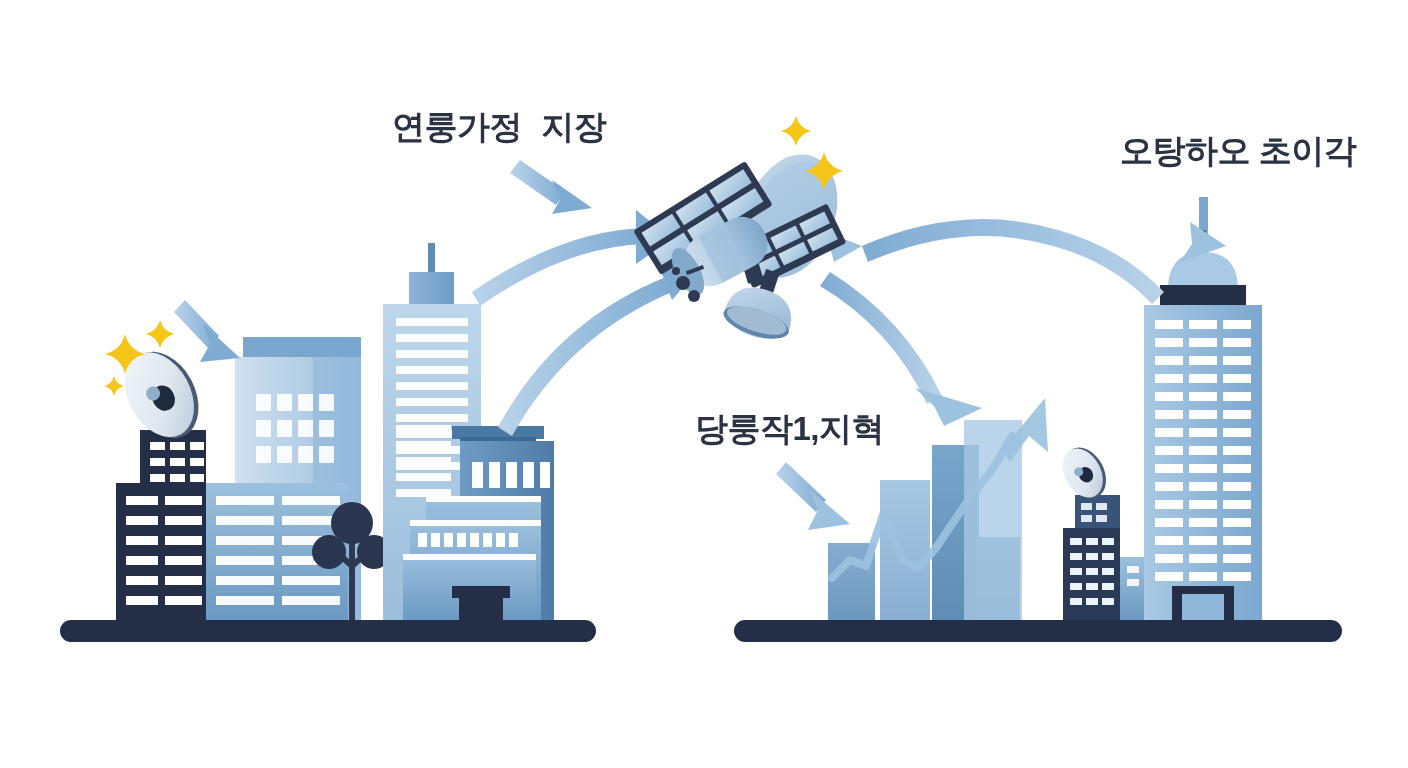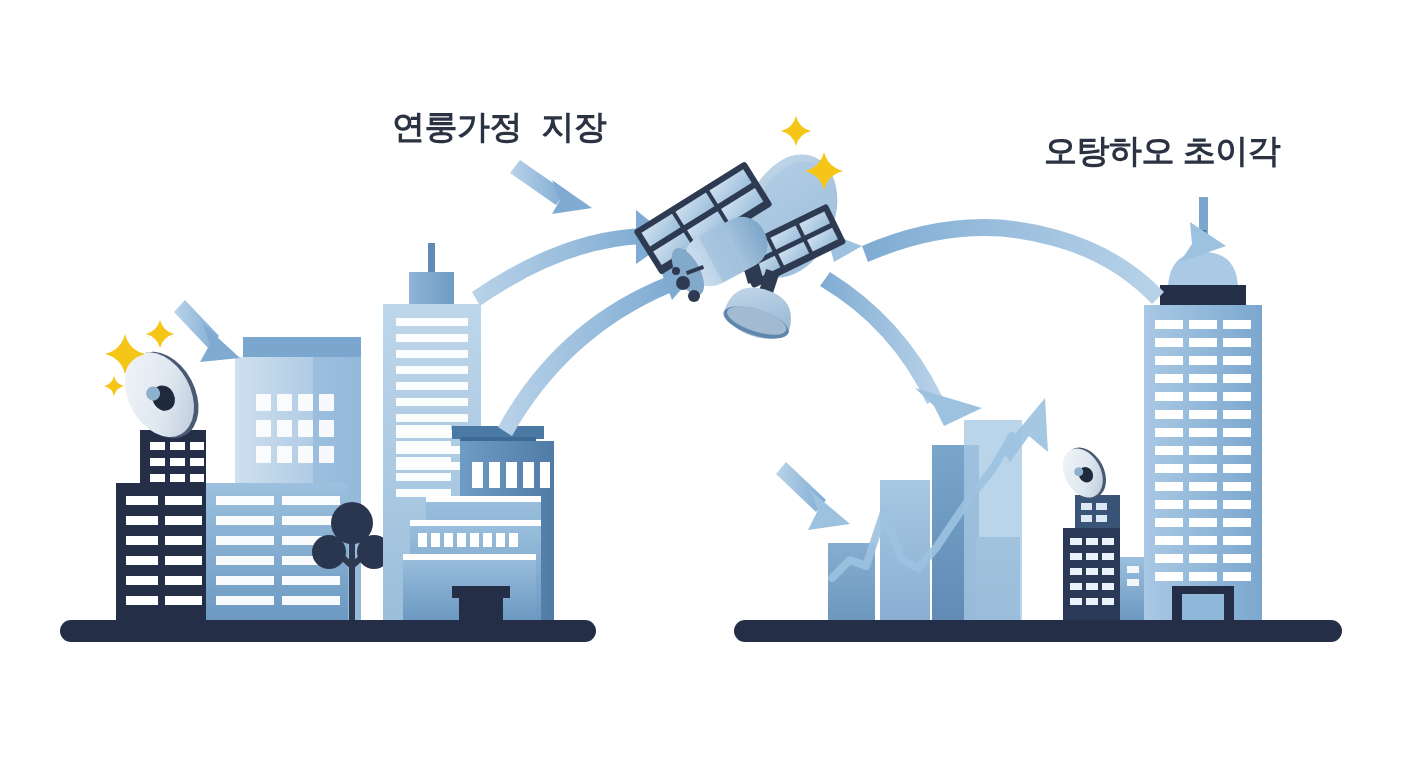--- a/index.html
+++ b/index.html
@@ -38,21 +38,21 @@
     top: 258px;
     font-size: 33px;
   }
   #label-uplink {
     left: 392px;
     top: 113px;
     font-size: 33px;
     font-family: Liberation Mono, monospace;
   }
   #label-downlink {
-    left: 1044px;
+    left: 1120px;
     top: 134px;
     font-size: 33px;
   }
   #label-analytics {
     left: 695px;
     top: 412px;
     font-size: 33px;
   }
 </style>
 </head>
@@ -531,14 +531,15 @@
       <path d="M796 116 q3 12 15 15 q-12 3 -15 15 q-3 -12 -15 -15 q12 -3 15 -15 z"></path>
       <path d="M824 152 q4 15 19 19 q-15 4 -19 19 q-4 -15 -19 -19 q15 -4 19 -19 z"></path>
     </g>
   </svg>
 
 
   <div class="label" id="label-uplink">연룽가정 지장</div>
 
   <div class="label" id="label-downlink">오탕하오 초이각</div>
 
+  <div class="label" id="label-analytics">당룽작1,지혁</div>
 
 </div>
 
 </body></html>

